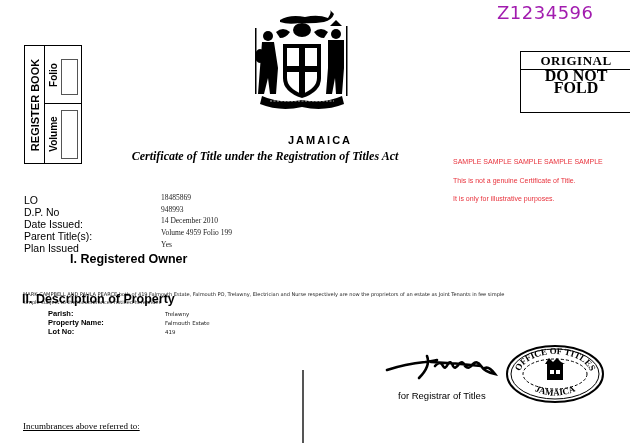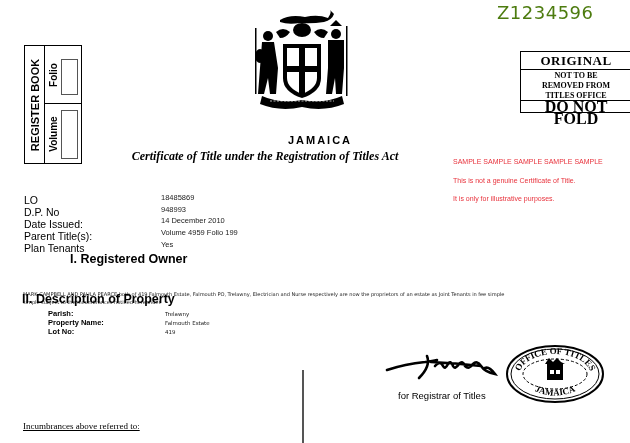--- a/index.html
+++ b/index.html
@@ -2,21 +2,21 @@
 <html><head>
   <meta charset="utf-8">
   <style>
     * { box-sizing: border-box; margin: 0; padding: 0; }
     html, body { width: 630px; height: 443px; background: #ffffff; overflow: hidden; }
     body { position: relative; font-family: "Liberation Sans", sans-serif; color: #000; }
 
     .abs { position: absolute; }
 
     
-    .serial { left: 497px; top: 2px; font-family: "DejaVu Sans", sans-serif; font-size: 18px; color: #4d7c0f; letter-spacing: 0.5px; }
+    .serial { left: 497px; top: 2px; font-family: "DejaVu Sans", sans-serif; font-size: 18px; color: #a21caf; letter-spacing: 0.5px; }
 
     
     .regbook { left: 24px; top: 45px; width: 58px; height: 119px; border: 1.5px solid #000; }
     .regbook .spine { position: absolute; left: 0; top: 0; width: 20px; height: 100%; border-right: 1.5px solid #000; }
     .regbook .spine span { position: absolute; left: 50%; top: 50%; transform: translate(-50%,-50%) rotate(-90deg); white-space: nowrap; font-weight: bold; font-size: 11px; }
     .regbook .cell { position: absolute; left: 20px; width: 37px; }
     .regbook .cell.folio { top: 0; height: 58px; border-bottom: 1.5px solid #000; }
     .regbook .cell.volume { top: 58px; height: 60px; }
     .regbook .cell .lbl { position: absolute; left: 8px; top: 50%; transform: translate(-50%,-50%) rotate(-90deg); white-space: nowrap; font-weight: bold; font-size: 10px; }
     .regbook .cell .fld { position: absolute; left: 16px; width: 17px; border: 1px solid #555; }
@@ -34,21 +34,21 @@
 
     
     .jamaica { left: 0; width: 630px; top: 134px; text-align: center; font-weight: bold; font-size: 11px; letter-spacing: 2px; padding-left: 10px; }
     .subtitle { left: 0; width: 524px; top: 149px; text-align: center; font-family: "Liberation Serif", serif; font-style: italic; font-weight: bold; font-size: 12px; padding-left: 6px; }
 
     
     .sample { left: 453px; font-size: 7px; color: #e8323c; white-space: nowrap; }
 
     
     .dlabel { left: 24px; font-size: 10.5px; line-height: 12px; }
-    .dval { left: 161px; font-family: Liberation Sans, sans-serif; font-size: 7.5px; line-height: 12px; color: #222; }
+    .dval { left: 161px; font-family: Liberation Serif, serif; font-size: 7.5px; line-height: 12px; color: #222; }
 
     .sect { left: 22px; font-weight: bold; font-size: 12.5px; }
 
     .owner { left: 23px; top: 290px; width: 600px; font-family: "DejaVu Sans", sans-serif; font-size: 5.1px; line-height: 8px; color: #222; letter-spacing: -0.05px; }
 
     .plabel { left: 48px; font-weight: bold; font-size: 7.5px; line-height: 10px; }
     .pval { left: 165px; font-family: "DejaVu Sans", sans-serif; font-size: 5.5px; line-height: 10px; color: #222; }
 
     
     .signature { left: 385px; top: 352px; width: 120px; height: 30px; }
@@ -100,44 +100,39 @@
   <path d="M80 18 L86 12 L92 18 Z" fill="#000"></path>
   <path d="M78 32 L94 32 L94 60 L92 86 L86 86 L85 70 L82 86 L76 86 L78 60 Z" fill="#000"></path>
   <rect x="96" y="18" width="1.5" height="70" fill="#000"></rect>
 
   <path d="M12 88 Q30 96 52 92 Q74 96 92 88 L94 96 Q74 104 52 99 Q30 104 10 96 Z" fill="#000"></path>
   <path d="M20 93 L84 93" stroke="#fff" stroke-width="0.7" stroke-dasharray="2 1.5"></path>
 </svg>
 
 <div class="abs origbox">
   <div class="o1">ORIGINAL</div>
-  <div class="o2">
-    <div>NOT TO BE</div>
-    <div>REMOVED FROM</div>
-    <div>TITLES OFFICE</div>
-  </div>
   <div class="o3">DO NOT FOLD</div>
 </div>
 
 <div class="abs jamaica">JAMAICA</div>
 <div class="abs subtitle">Certificate of Title under the Registration of Titles Act</div>
 
 <div class="abs sample" style="top:158px;">SAMPLE SAMPLE SAMPLE SAMPLE SAMPLE</div>
 <div class="abs sample" style="top:177px;">This is not a genuine Certificate of Title.</div>
 <div class="abs sample" style="top:195px;">It is only for illustrative purposes.</div>
 
 <div class="abs dlabel" style="top:194px;">LO</div>
 <div class="abs dval" style="top:192px;">18485869</div>
 <div class="abs dlabel" style="top:206px;">D.P. No</div>
 <div class="abs dval" style="top:204px;">948993</div>
 <div class="abs dlabel" style="top:218px;">Date Issued:</div>
 <div class="abs dval" style="top:215px;">14 December 2010</div>
 <div class="abs dlabel" style="top:230px;">Parent Title(s):</div>
 <div class="abs dval" style="top:227px;">Volume 4959 Folio 199</div>
-<div class="abs dlabel" style="top:242px;">Plan Tenants</div>
+<div class="abs dlabel" style="top:242px;">Plan Issued</div>
 <div class="abs dval" style="top:239px;">Yes</div>
 
 <div class="abs sect" style="top:252px;margin-left:48px;">I. Registered Owner</div>
 <div class="abs owner">
   <div>MARK CAMPBELL AND PAULA PEARCE both of 419 Falmouth Estate, Falmouth PO, Trelawny, Electrician and Nurse respectively are now the proprietors of an estate as Joint Tenants in fee simple</div>
   <div>simple subject to the incumbrances notified hereunder.</div>
 </div>
 
 <div class="abs sect" style="top:292px;">II. Description of Property</div>
 <div class="abs plabel" style="top:309px;">Parish:</div>

